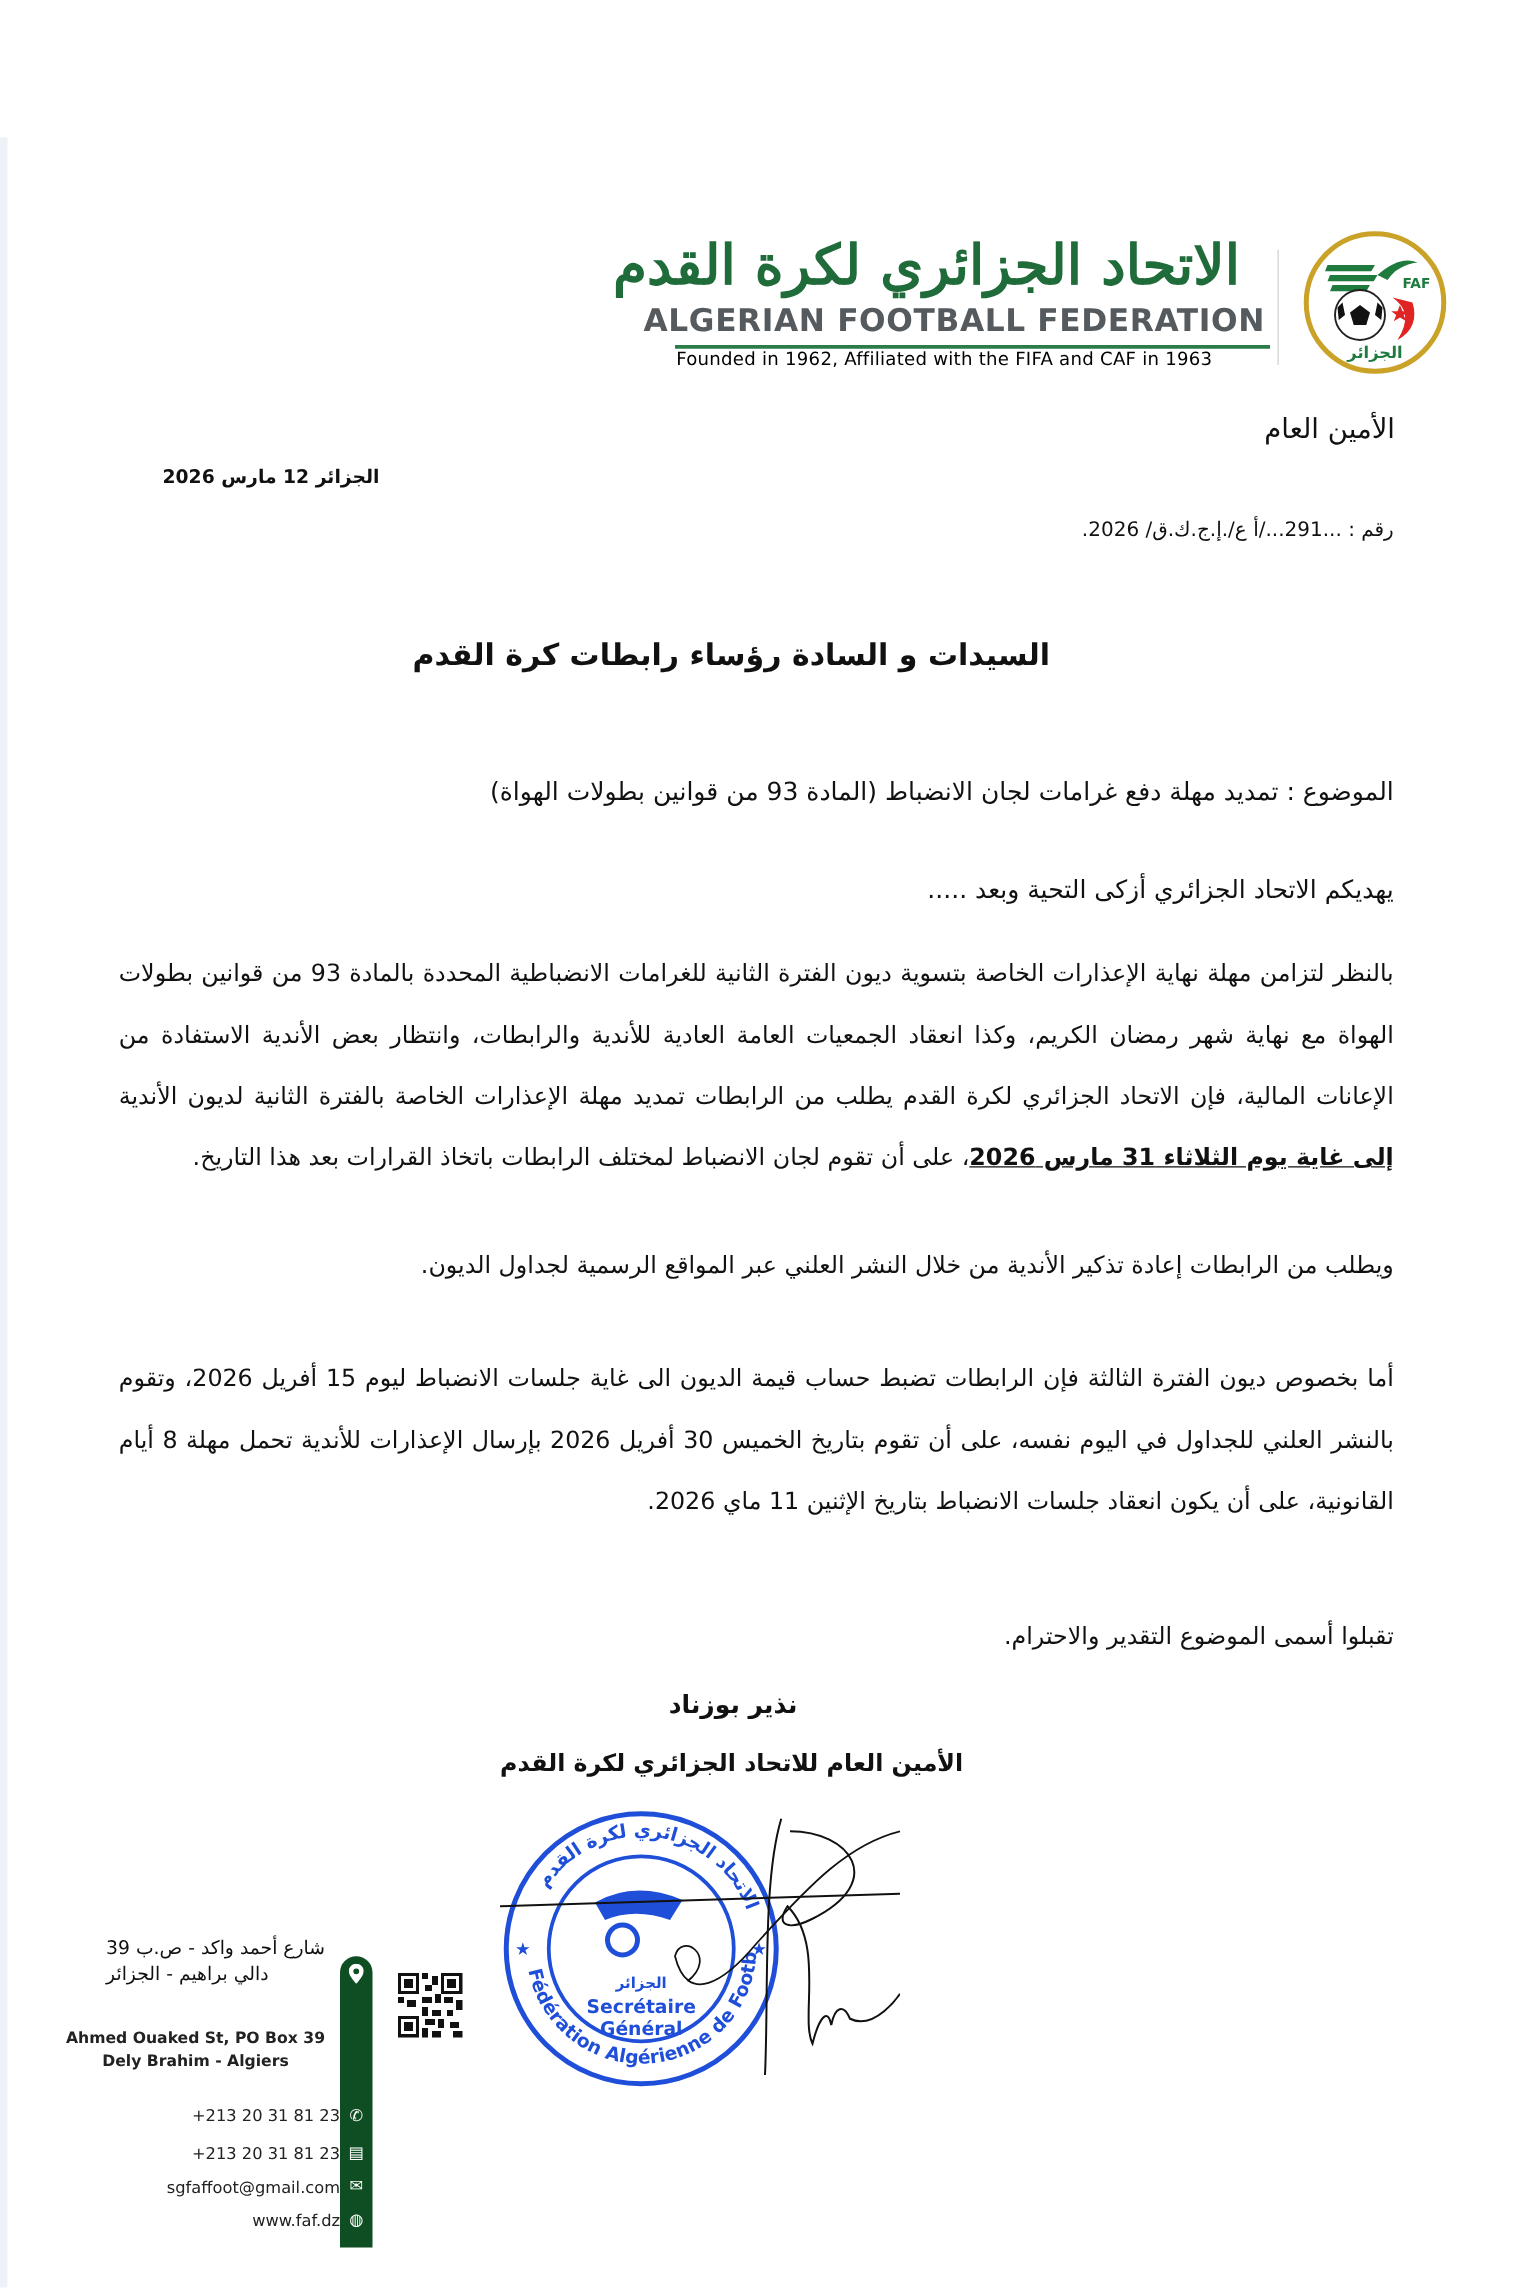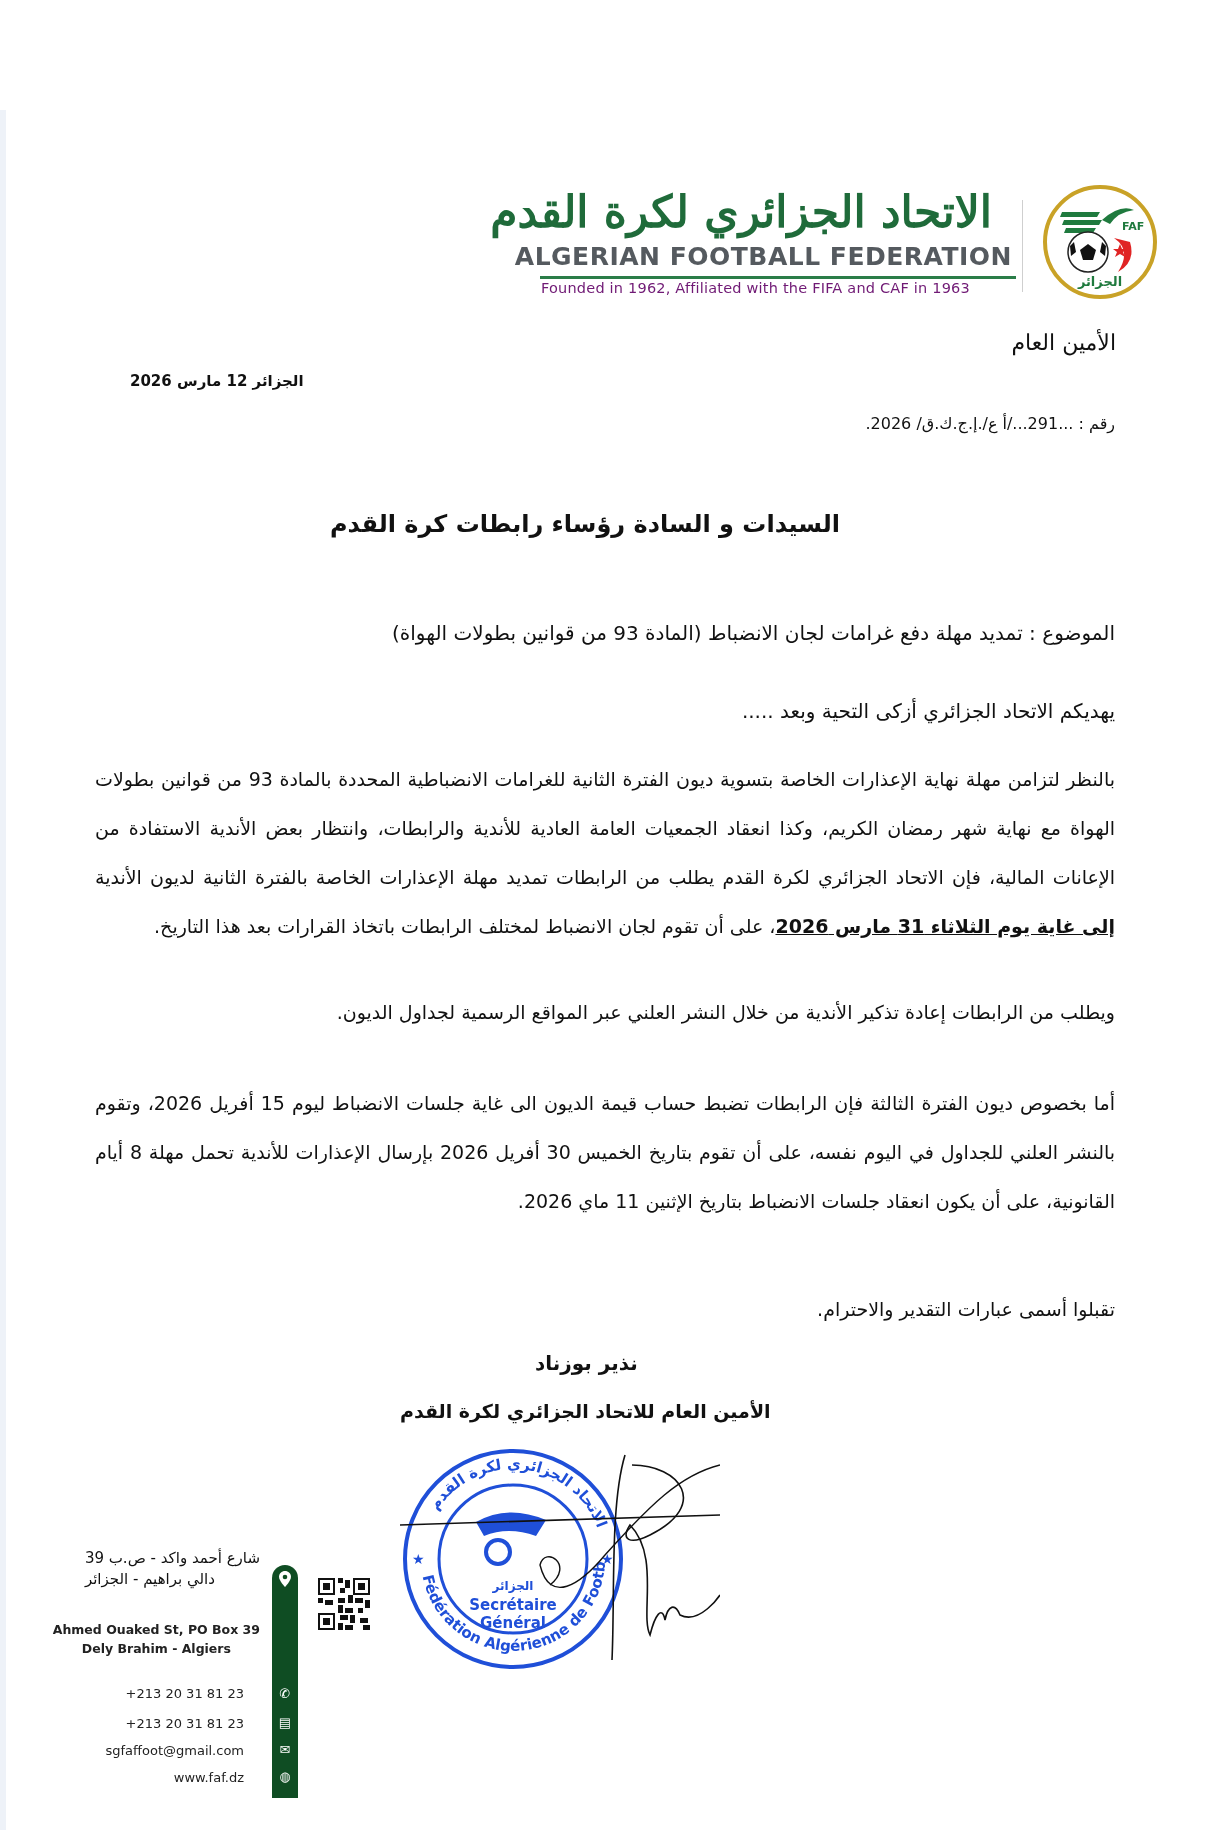--- a/index.html
+++ b/index.html
@@ -7,21 +7,21 @@
          font-family:"DejaVu Sans", sans-serif; color:#111; }
   .left-edge { position:absolute; left:0; top:110px; width:6px; height:1720px; background:#eef2f8; }
   .abs { position:absolute; }
 
   
   .logo-ar { right:228px; top:186px; font-family:"DejaVu Serif", serif; font-size:44px; font-weight:bold;
              color:#1f6b3a; direction:rtl; white-space:nowrap; letter-spacing:1px; }
   .logo-en { right:208px; top:242px; font-family:"DejaVu Sans", sans-serif; font-size:25px; font-weight:bold;
              color:#555a5f; white-space:nowrap; letter-spacing:0.5px;margin-left:28px; }
   .logo-rule { left:540px; top:276px; width:476px; height:3px; background:#2a7d48; }
-  .logo-sub { left:541px; top:280px; width:476px; font-size:14.5px; color:#701a75; white-space:nowrap; letter-spacing:0.2px; }
+  .logo-sub { left:541px; top:280px; width:476px; font-size:14.5px; color:#000000; white-space:nowrap; letter-spacing:0.2px; }
   .logo-vdiv { left:1022px; top:200px; width:1px; height:92px; background:#cfcfcf; }
   .crest { left:1040px; top:182px; width:120px; height:120px; }
 
   .sg-label { right:104px; top:330px; font-size:22px; direction:rtl; font-family:"DejaVu Serif", serif; }
   .date { left:130px; top:372px; font-size:15px; font-weight:bold; direction:rtl; white-space:nowrap; }
   .ref { right:105px; top:414px; font-size:16px; direction:rtl; white-space:nowrap; }
 
   .addressee { right:380px; top:510px; font-size:24px; font-weight:bold; direction:rtl; white-space:nowrap; }
   .subject { right:105px; top:621px; font-size:20px; direction:rtl; white-space:nowrap; }
   .greeting { right:105px; top:699px; font-size:20px; direction:rtl; white-space:nowrap; }
@@ -37,21 +37,21 @@
   .sig-title { left:400px; top:1400px; font-size:19px; font-weight:bold; direction:rtl; white-space:nowrap; }
 
   .stamp { left:398px; top:1444px; width:230px; height:230px; }
   .signature { left:400px; top:1445px; width:320px; height:240px; }
 
   
   .contact-bar { left:272px; top:1565px; width:26px; height:233px; background:#0f4d23; border-radius:13px 13px 0 0; }
   .c-icon { position:absolute; left:0; width:26px; text-align:center; color:#fff; font-size:13px; }
   .addr-ar { right:960px; top:1548px; font-size:15px; direction:rtl; white-space:nowrap; text-align:left; line-height:21px; }
   .addr-en { right:960px; top:1620px; font-size:12.5px; font-weight:bold; white-space:nowrap; text-align:center; line-height:19px; color:#222; }
-  .c-line { right:976px; font-size:13px; white-space:nowrap; text-align:center; color:#222; }
+  .c-line { right:948px; font-size:13px; white-space:nowrap; text-align:center; color:#222; }
   .qr { left:318px; top:1578px; width:52px; height:52px; }
 </style>
 </head>
 <body>
 
 <div class="left-edge"></div>
 
 <div class="abs logo-ar">الاتحاد الجزائري لكرة القدم</div>
 <div class="abs logo-en">ALGERIAN FOOTBALL FEDERATION</div>
 <div class="abs logo-rule"></div>
@@ -84,21 +84,21 @@
 
 <div class="abs addressee">السيدات و السادة رؤساء رابطات كرة القدم</div>
 <div class="abs subject">الموضوع : تمديد مهلة دفع غرامات لجان الانضباط (المادة 93 من قوانين بطولات الهواة)</div>
 <div class="abs greeting">يهديكم الاتحاد الجزائري أزكى التحية وبعد .....</div>
 
 <div class="abs para para-1"><span>بالنظر لتزامن مهلة نهاية الإعذارات الخاصة بتسوية ديون الفترة الثانية للغرامات الانضباطية المحددة بالمادة 93 من قوانين بطولات الهواة مع نهاية شهر رمضان الكريم، وكذا انعقاد الجمعيات العامة العادية للأندية والرابطات، وانتظار بعض الأندية الاستفادة من الإعانات المالية، فإن الاتحاد الجزائري لكرة القدم يطلب من الرابطات تمديد مهلة الإعذارات الخاصة بالفترة الثانية لديون الأندية </span><span class="u">إلى غاية يوم الثلاثاء 31 مارس 2026</span><span>، على أن تقوم لجان الانضباط لمختلف الرابطات باتخاذ القرارات بعد هذا التاريخ.</span></div>
 
 <div class="abs para para-2">ويطلب من الرابطات إعادة تذكير الأندية من خلال النشر العلني عبر المواقع الرسمية لجداول الديون.</div>
 <div class="abs para para-3">أما بخصوص ديون الفترة الثالثة فإن الرابطات تضبط حساب قيمة الديون الى غاية جلسات الانضباط ليوم 15 أفريل 2026، وتقوم بالنشر العلني للجداول في اليوم نفسه، على أن تقوم بتاريخ الخميس 30 أفريل 2026 بإرسال الإعذارات للأندية تحمل مهلة 8 أيام القانونية، على أن يكون انعقاد جلسات الانضباط بتاريخ الإثنين 11 ماي 2026.</div>
 
-<div class="abs closing">تقبلوا أسمى عبارات التقدير والاحترام.</div>
+<div class="abs closing">تقبلوا أسمى الموضوع التقدير والاحترام.</div>
 <div class="abs sig-name">نذير بوزناد</div>
 <div class="abs sig-title">الأمين العام للاتحاد الجزائري لكرة القدم</div>
 
 <svg class="abs stamp" viewBox="0 0 230 230">
   <defs>
     <path id="outerArc" d="M115,115 m-92,0 a92,92 0 1,0 184,0"></path>
     <path id="topArc" d="M115,115 m-90,0 a90,90 0 1,1 180,0"></path>
   </defs>
   <circle cx="115" cy="115" r="108" fill="none" stroke="#1f4fd8" stroke-width="4"></circle>
   <circle cx="115" cy="115" r="74" fill="none" stroke="#1f4fd8" stroke-width="3"></circle>

